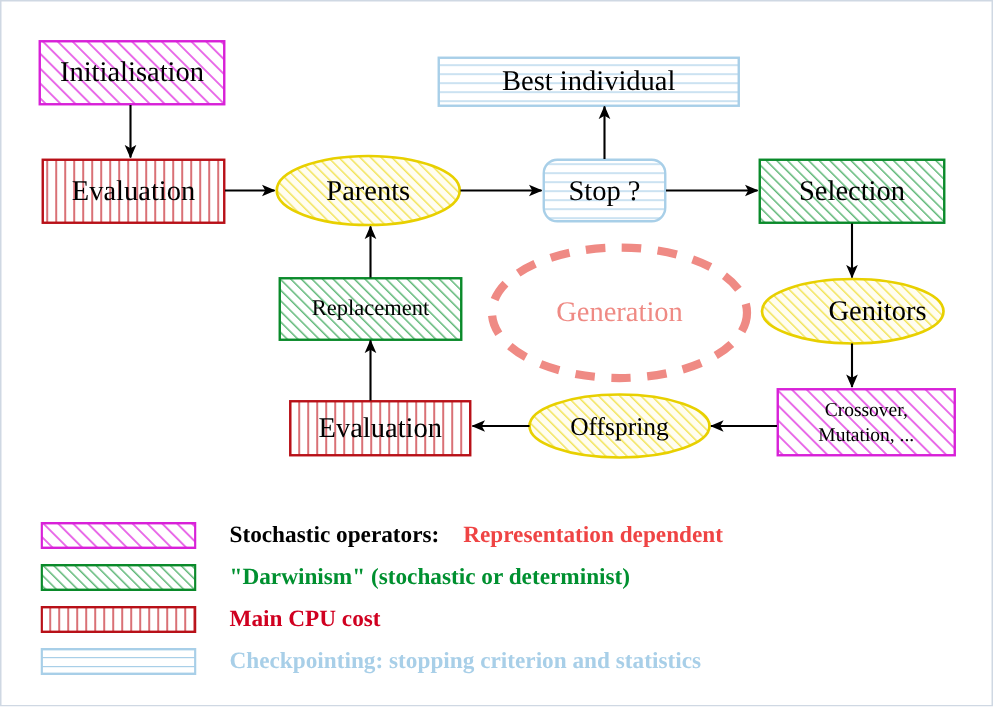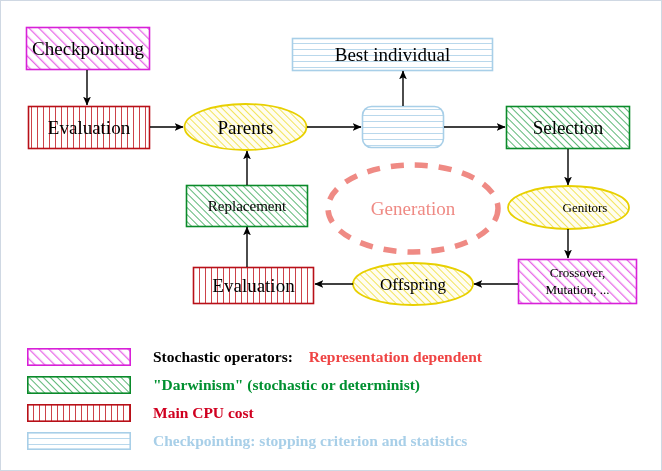--- a/index.html
+++ b/index.html
@@ -83,36 +83,39 @@
     <line x1="443" y1="126" x2="504" y2="126" stroke="#000" stroke-width="1.4" marker-end="url(#arrowhead)"></line>
     <line x1="567" y1="148" x2="567" y2="184" stroke="#000" stroke-width="1.4" marker-end="url(#arrowhead)"></line>
     <line x1="567" y1="228" x2="567" y2="257" stroke="#000" stroke-width="1.4" marker-end="url(#arrowhead)"></line>
     <line x1="517" y1="283" x2="473" y2="283" stroke="#000" stroke-width="1.4" marker-end="url(#arrowhead)"></line>
     <line x1="352" y1="283" x2="314" y2="283" stroke="#000" stroke-width="1.4" marker-end="url(#arrowhead)"></line>
     <line x1="246" y1="266" x2="246" y2="226" stroke="#000" stroke-width="1.4" marker-end="url(#arrowhead)"></line>
     <line x1="246" y1="184" x2="246" y2="150" stroke="#000" stroke-width="1.4" marker-end="url(#arrowhead)"></line>
   </svg>
 
   <div class="node" style="left:25px;top:26px;width:124px;height:43px;">
-    <span class="lbl" style="font-size:19px;">Checkpointing</span>
+    <span class="lbl" style="font-size:19px;">Initialisation</span>
   </div>
   <div class="node" style="left:27px;top:105px;width:122px;height:43px;">
     <span class="lbl" style="font-size:19px;">Evaluation</span>
   </div>
   <div class="node" style="left:183px;top:103px;width:123px;height:46px;">
     <span class="lbl" style="font-size:19px;">Parents</span>
+  </div>
+  <div class="node" style="left:361px;top:105px;width:82px;height:42px;">
+    <span class="lbl" style="font-size:19px;">Stop ?</span>
   </div>
   <div class="node" style="left:505px;top:105px;width:124px;height:43px;border-radius:13px;">
     <span class="lbl" style="font-size:19px;">Selection</span>
   </div>
   <div class="node" style="left:291px;top:37px;width:201px;height:33px;">
     <span class="lbl" style="font-size:19px;">Best individual</span>
   </div>
   <div class="node" style="left:507px;top:185px;width:121px;height:43px;">
-    <span class="lbl" style="font-size:13px;padding-left:33px;">Genitors</span>
+    <span class="lbl" style="font-size:19px;padding-left:33px;">Genitors</span>
   </div>
   <div class="node" style="left:517px;top:258px;width:119px;height:45px;border-radius:11px;">
     <span class="lbl" style="font-size:13px;line-height:1.25;">Crossover,
 Mutation, ...</span>
   </div>
   <div class="node" style="left:352px;top:262px;width:120px;height:42px;">
     <span class="lbl" style="font-size:17px;">Offspring</span>
   </div>
   <div class="node" style="left:192px;top:266px;width:121px;height:37px;">
     <span class="lbl" style="font-size:19px;">Evaluation</span>

